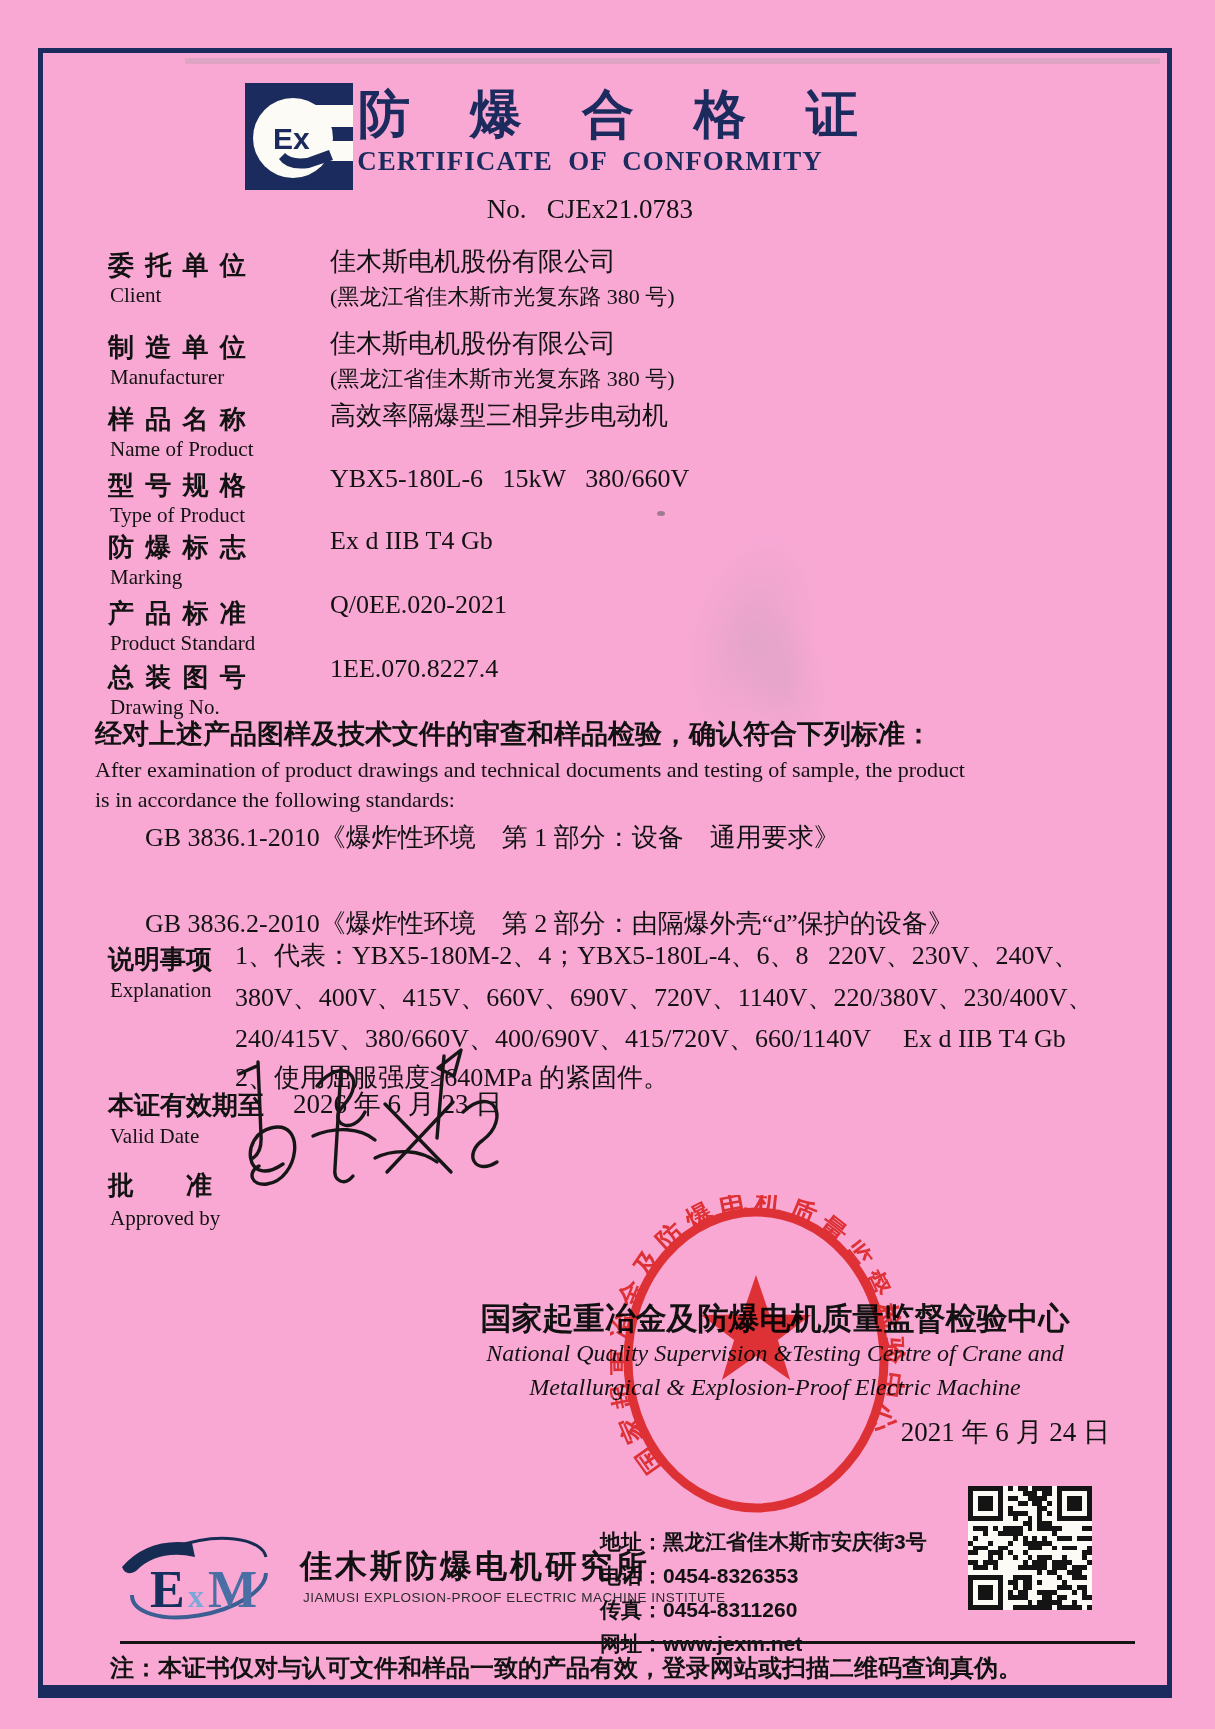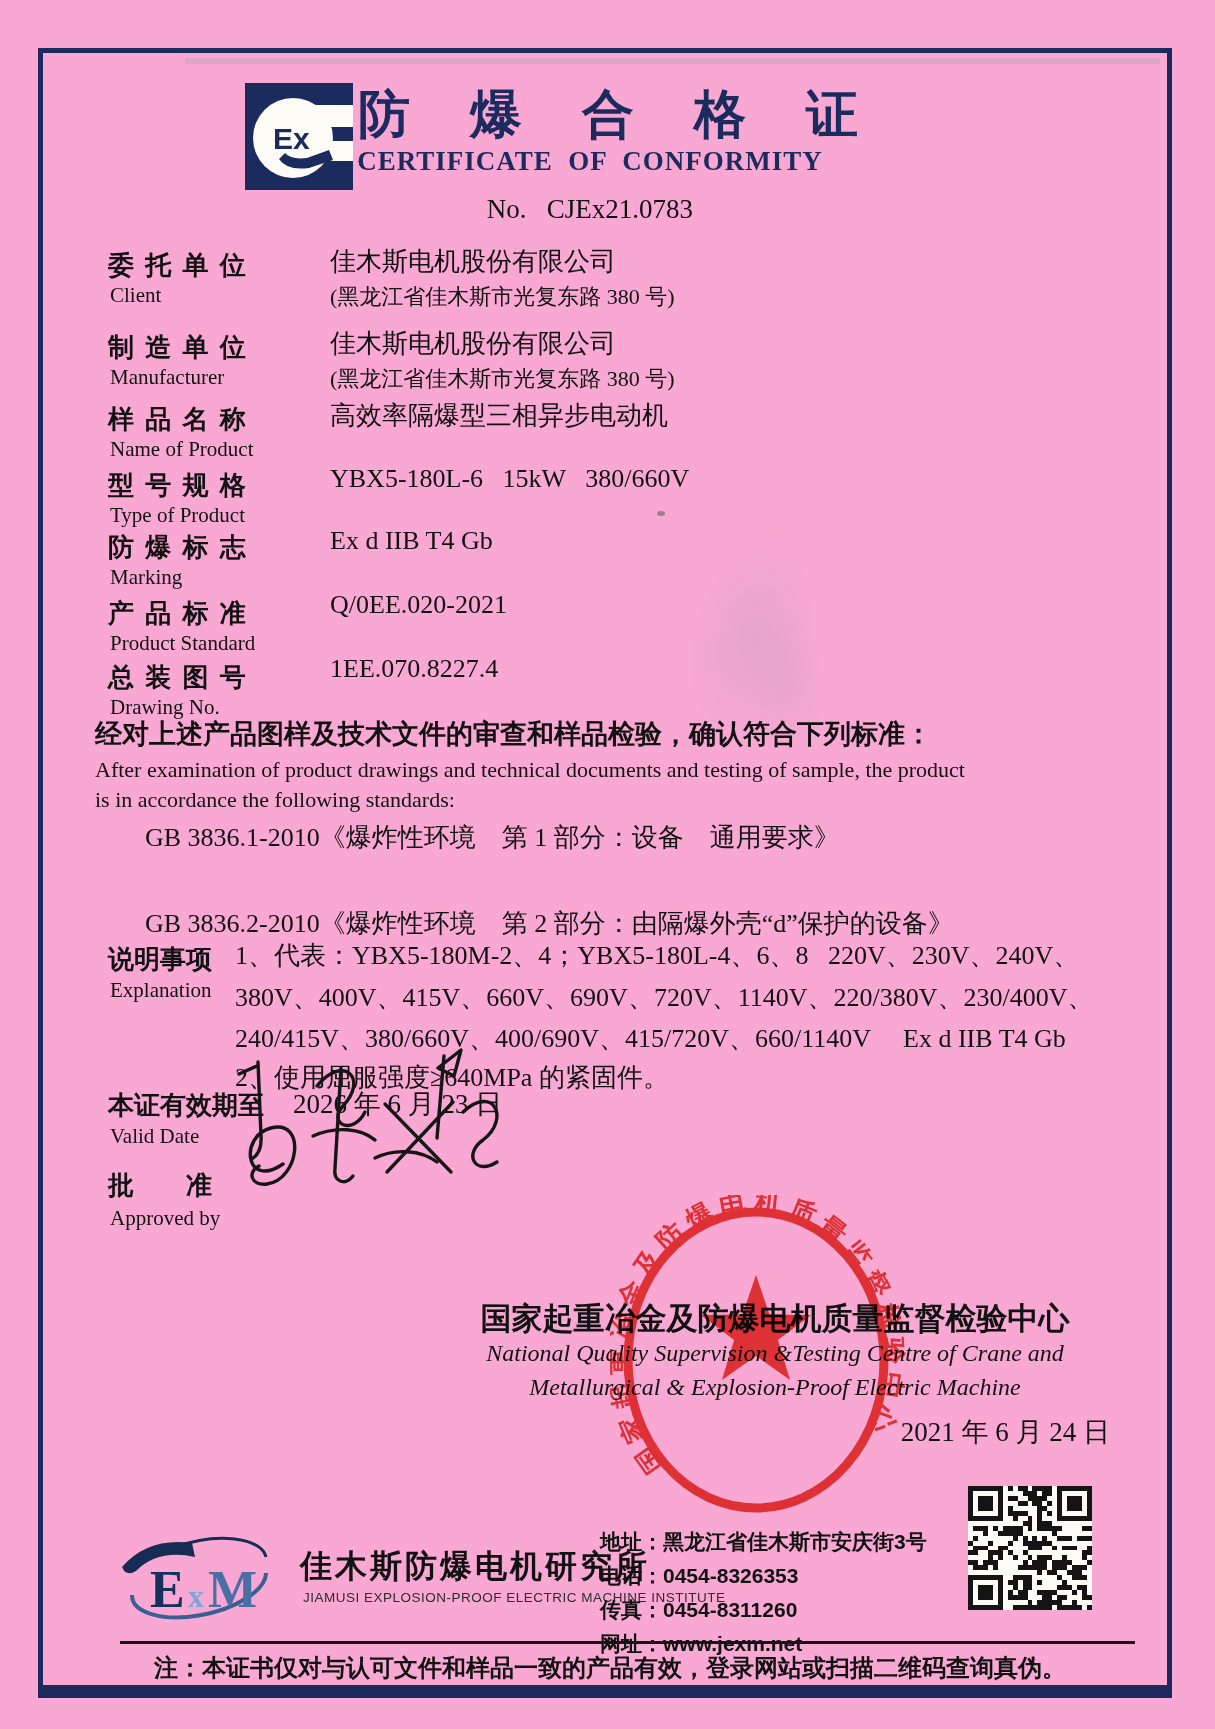--- a/index.html
+++ b/index.html
@@ -23,21 +23,21 @@
   .expl{left:235px;font-size:26px;}
   .sig-svg{position:absolute;left:225px;top:1040px;}
   .stamp-svg{position:absolute;left:610px;top:1195px;opacity:.85;mix-blend-mode:multiply;}
   .issuer-cn{left:380px;top:1298px;width:790px;text-align:center;font-size:31px;font-weight:bold;}
   .issuer-en{left:380px;top:0;width:790px;text-align:center;font-size:24px;font-style:italic;}
   .issuer-date{left:380px;top:1414px;width:730px;text-align:right;font-size:27px;}
   .inst-cn{left:300px;top:1545px;font-size:32px;font-weight:bold;letter-spacing:3px;}
   .inst-en{left:303px;top:1590px;font-size:13.5px;color:#2c2c2c;letter-spacing:.5px;}
   .contact-row{left:600px;font-size:21px;font-weight:bold;}
   .rule{position:absolute;left:120px;top:1641px;width:1015px;height:3px;background:#151515;}
-  .footnote{left:110px;top:1652px;width:1000px;text-align:center;font-size:24px;font-weight:bold;}
+  .footnote{left:110px;top:1652px;width:1000px;font-size:24px;font-weight:bold;}
   .scanband{position:absolute;left:185px;top:58px;width:975px;height:6px;background:#9a9a9a;opacity:.3;}
   .smudge1{position:absolute;left:686px;top:528px;width:130px;height:220px;transform:rotate(16deg);
            background:radial-gradient(closest-side,rgba(150,150,165,.20),rgba(150,150,165,0));}
   .smudge2{position:absolute;left:742px;top:610px;width:90px;height:150px;transform:rotate(-8deg);
            background:radial-gradient(closest-side,rgba(150,150,165,.15),rgba(150,150,165,0));}
   .speck{position:absolute;left:657px;top:511px;width:8px;height:5px;background:#555;border-radius:50%;opacity:.55;}
 </style>
 </head>
 <body>
 

